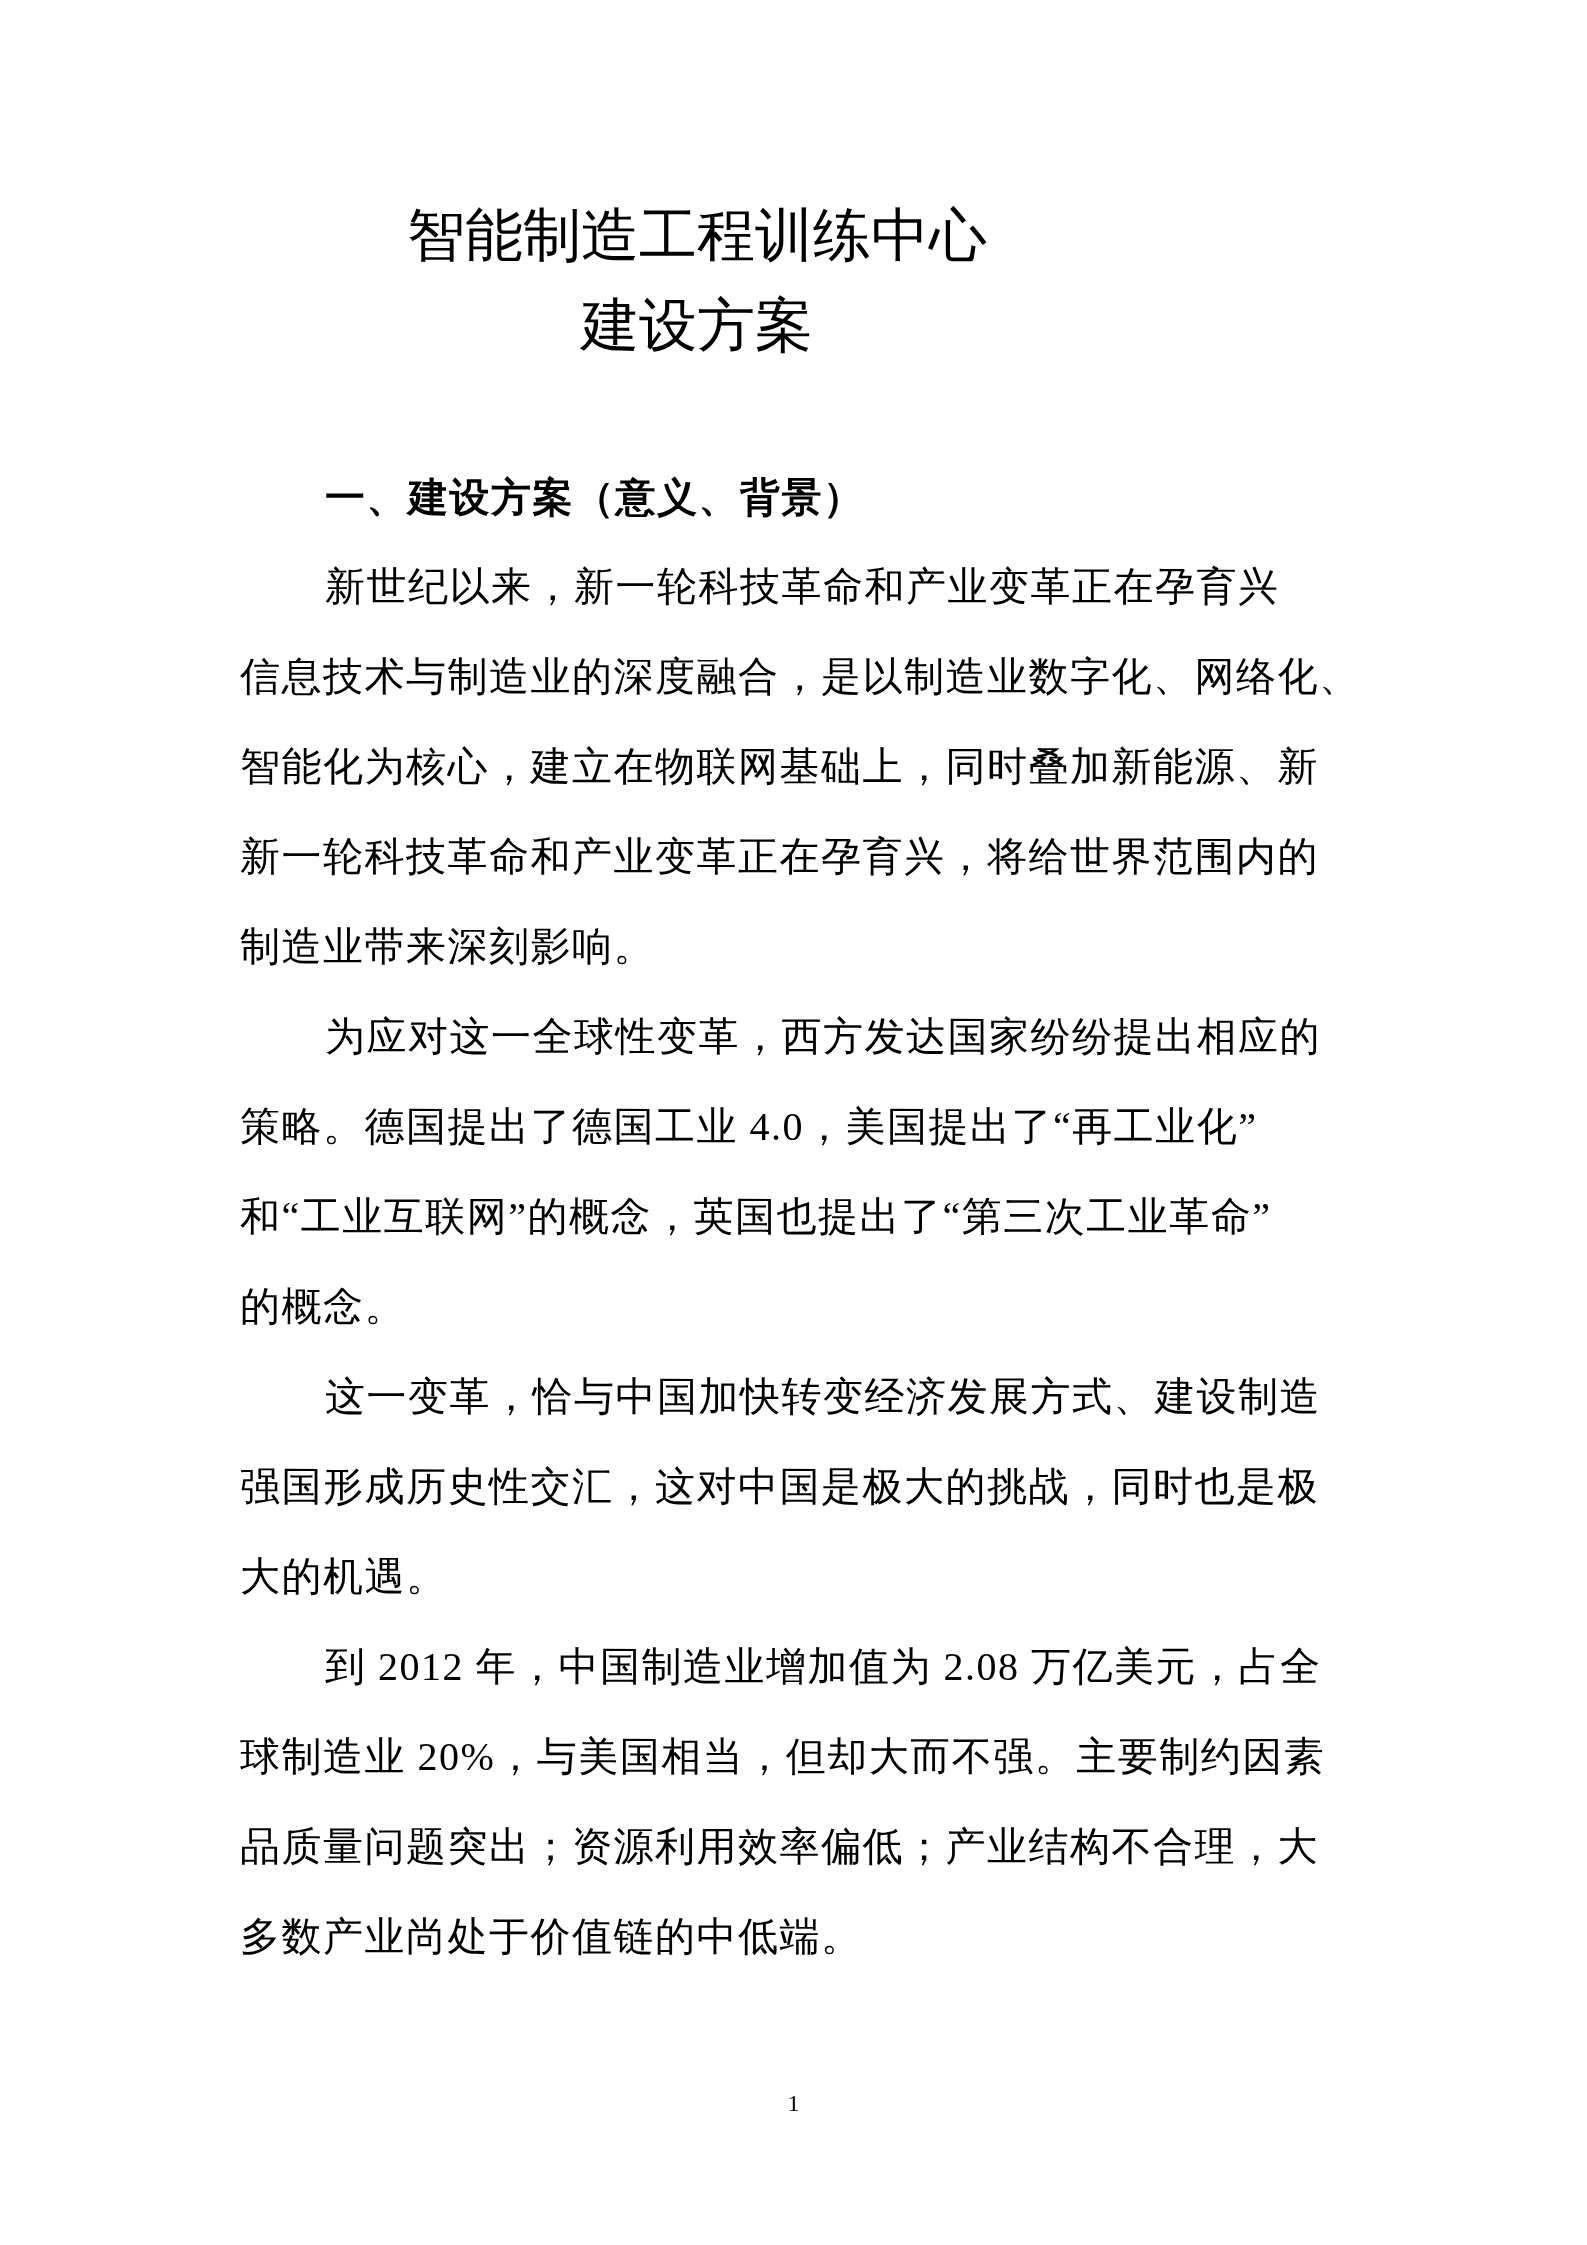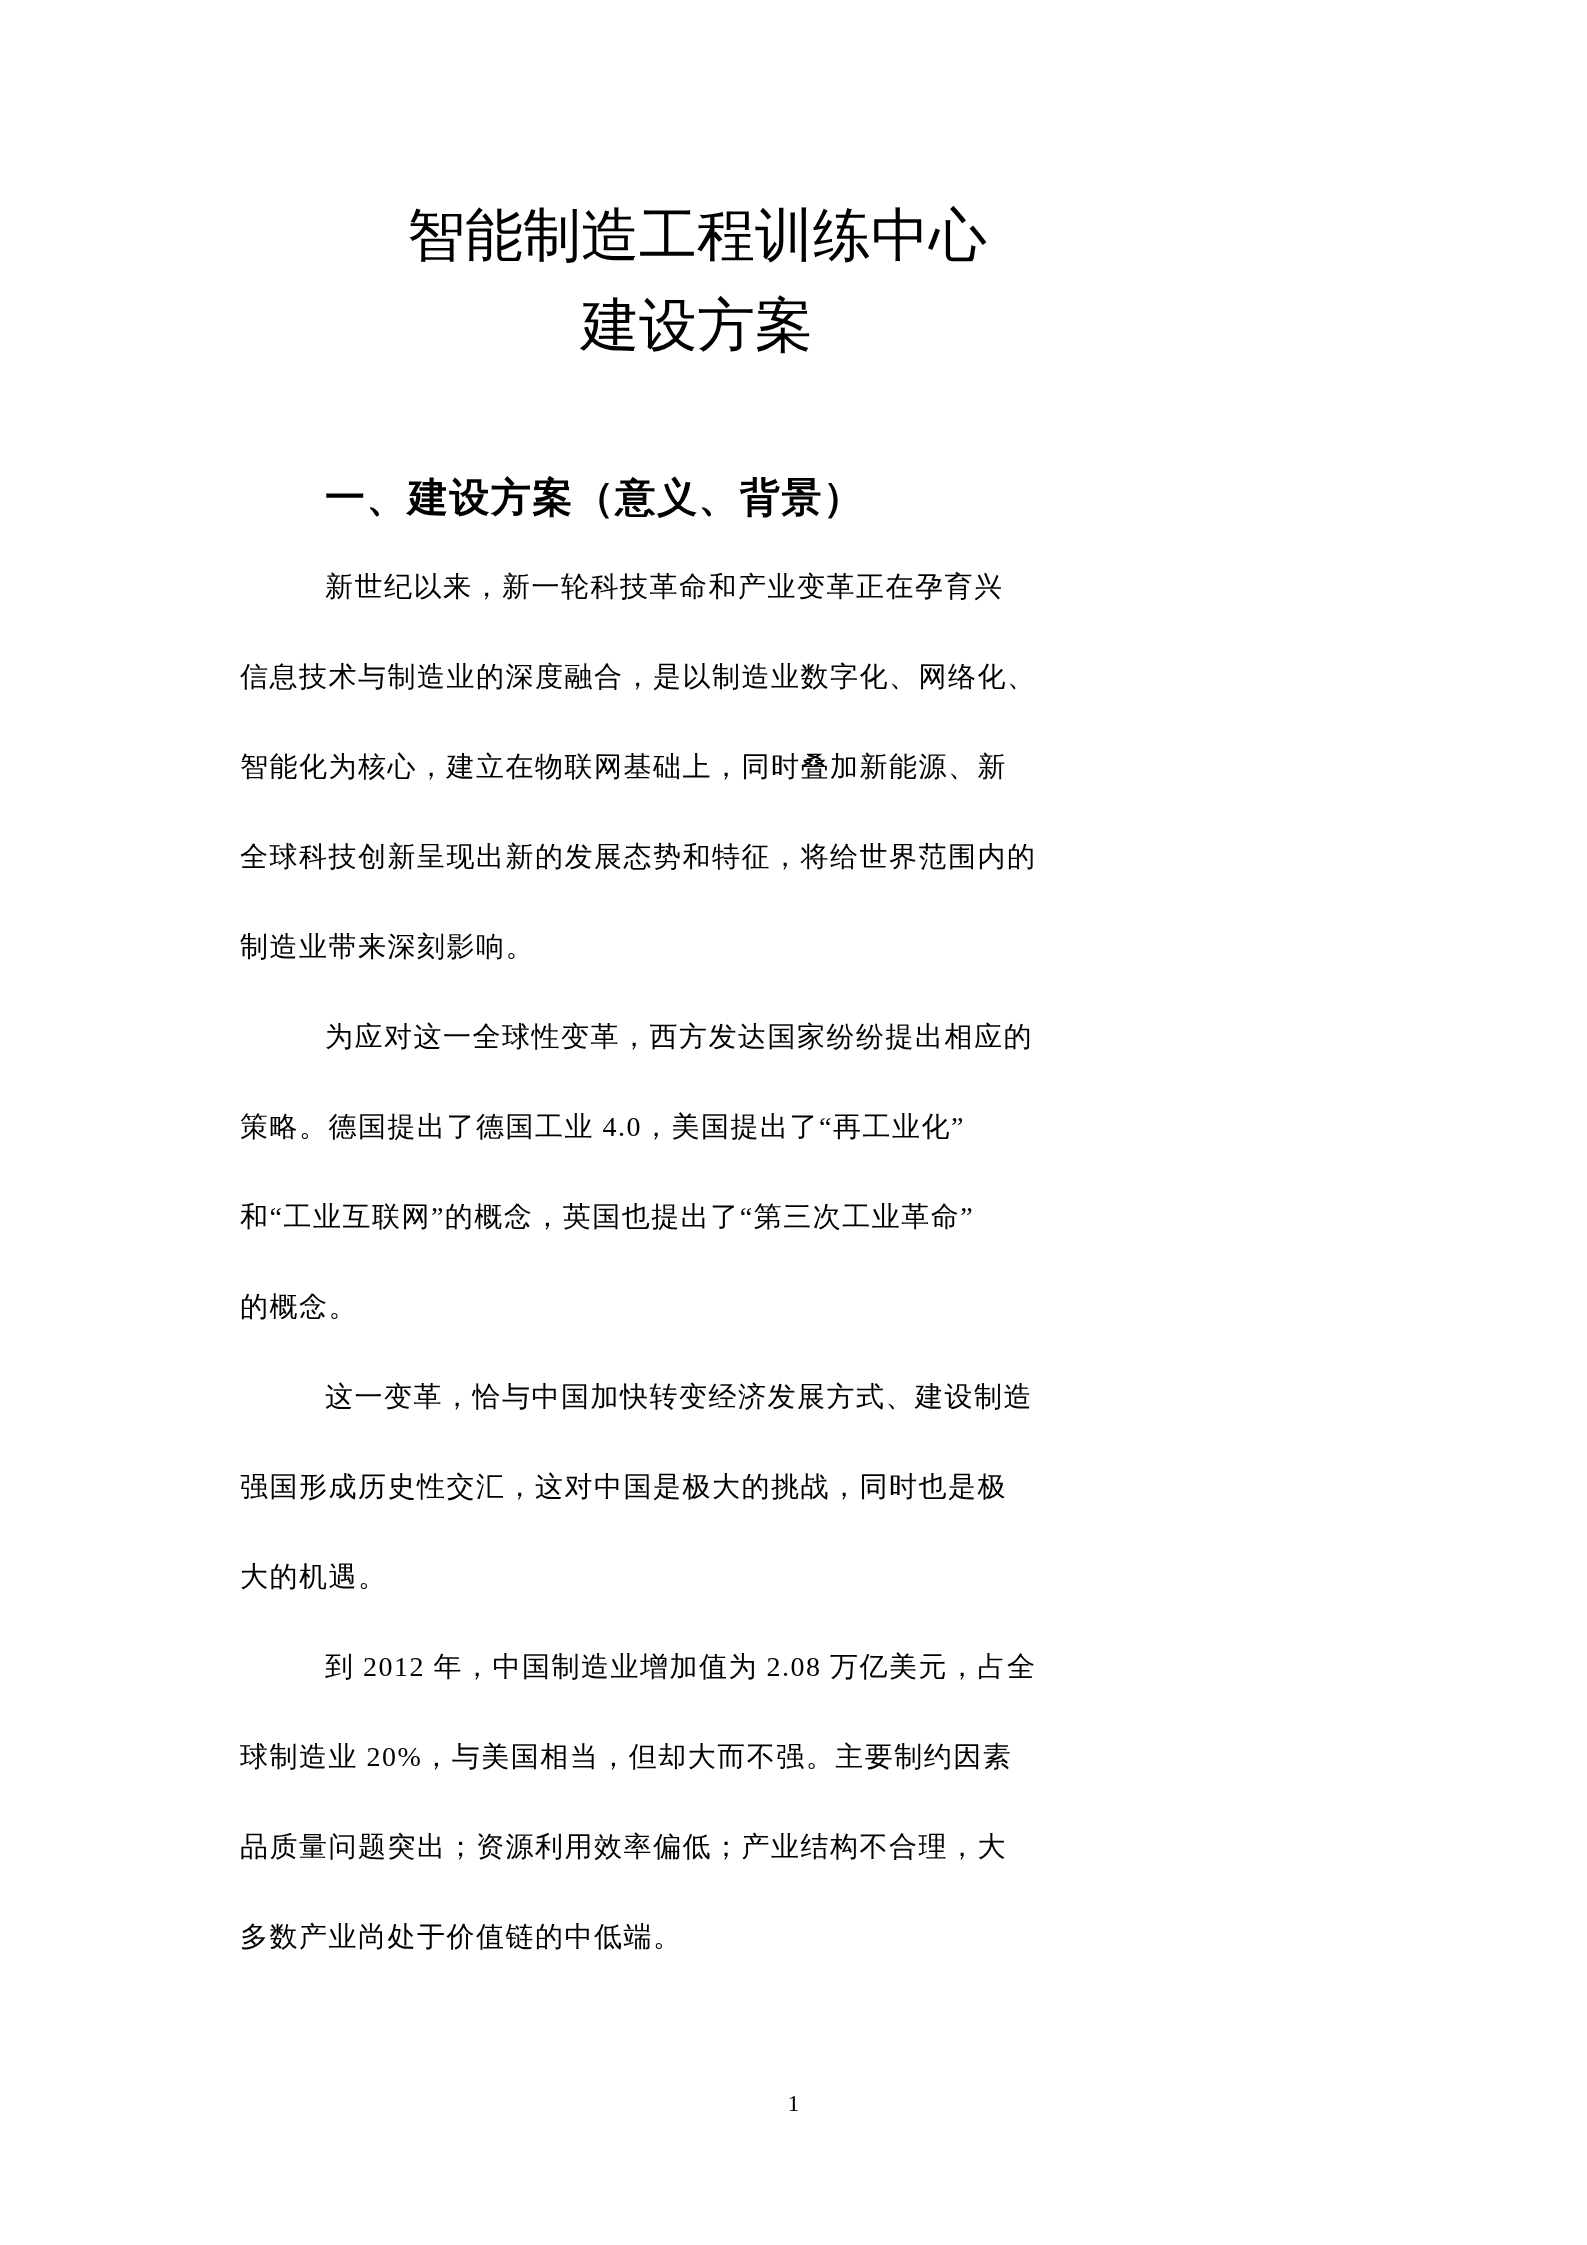--- a/index.html
+++ b/index.html
@@ -37,21 +37,21 @@
       letter-spacing: 0px;
       white-space: nowrap;
     }
     .body-block {
       position: absolute;
       left: 240px;
       top: 452px;
       width: 1120px;
     }
     .line {
-      font-size: 28px;
+      font-size: 40px;
       line-height: 90px;
       height: 90px;
       white-space: nowrap;
       letter-spacing: 1.5px;
     }
     .heading {
       font-family: "DejaVu Sans", "Liberation Sans", sans-serif;
       font-weight: bold;
       font-size: 40px;
       padding-left: 85px;
@@ -79,21 +79,21 @@
     <div class="title-line">建设方案</div>
   </div>
 
   <div class="body-block">
     <div class="line heading">一、建设方案（意义、背景）</div>
 
     <div>
       <div class="line indent">新世纪以来，新一轮科技革命和产业变革正在孕育兴</div>
       <div class="line">信息技术与制造业的深度融合，是以制造业数字化、网络化、</div>
       <div class="line">智能化为核心，建立在物联网基础上，同时叠加新能源、新</div>
-      <div class="line">全球科技创新呈现出新的发展态势和特征，将给世界范围内的</div>
+      <div class="line">新一轮科技革命和产业变革正在孕育兴，将给世界范围内的</div>
       <div class="line">制造业带来深刻影响。</div>
     </div>
 
     <div>
       <div class="line indent">为应对这一全球性变革，西方发达国家纷纷提出相应的</div>
       <div class="line">策略。德国提出了德国工业 4.0，美国提出了“再工业化”</div>
       <div class="line">和“工业互联网”的概念，英国也提出了“第三次工业革命”</div>
       <div class="line">的概念。</div>
     </div>
 

